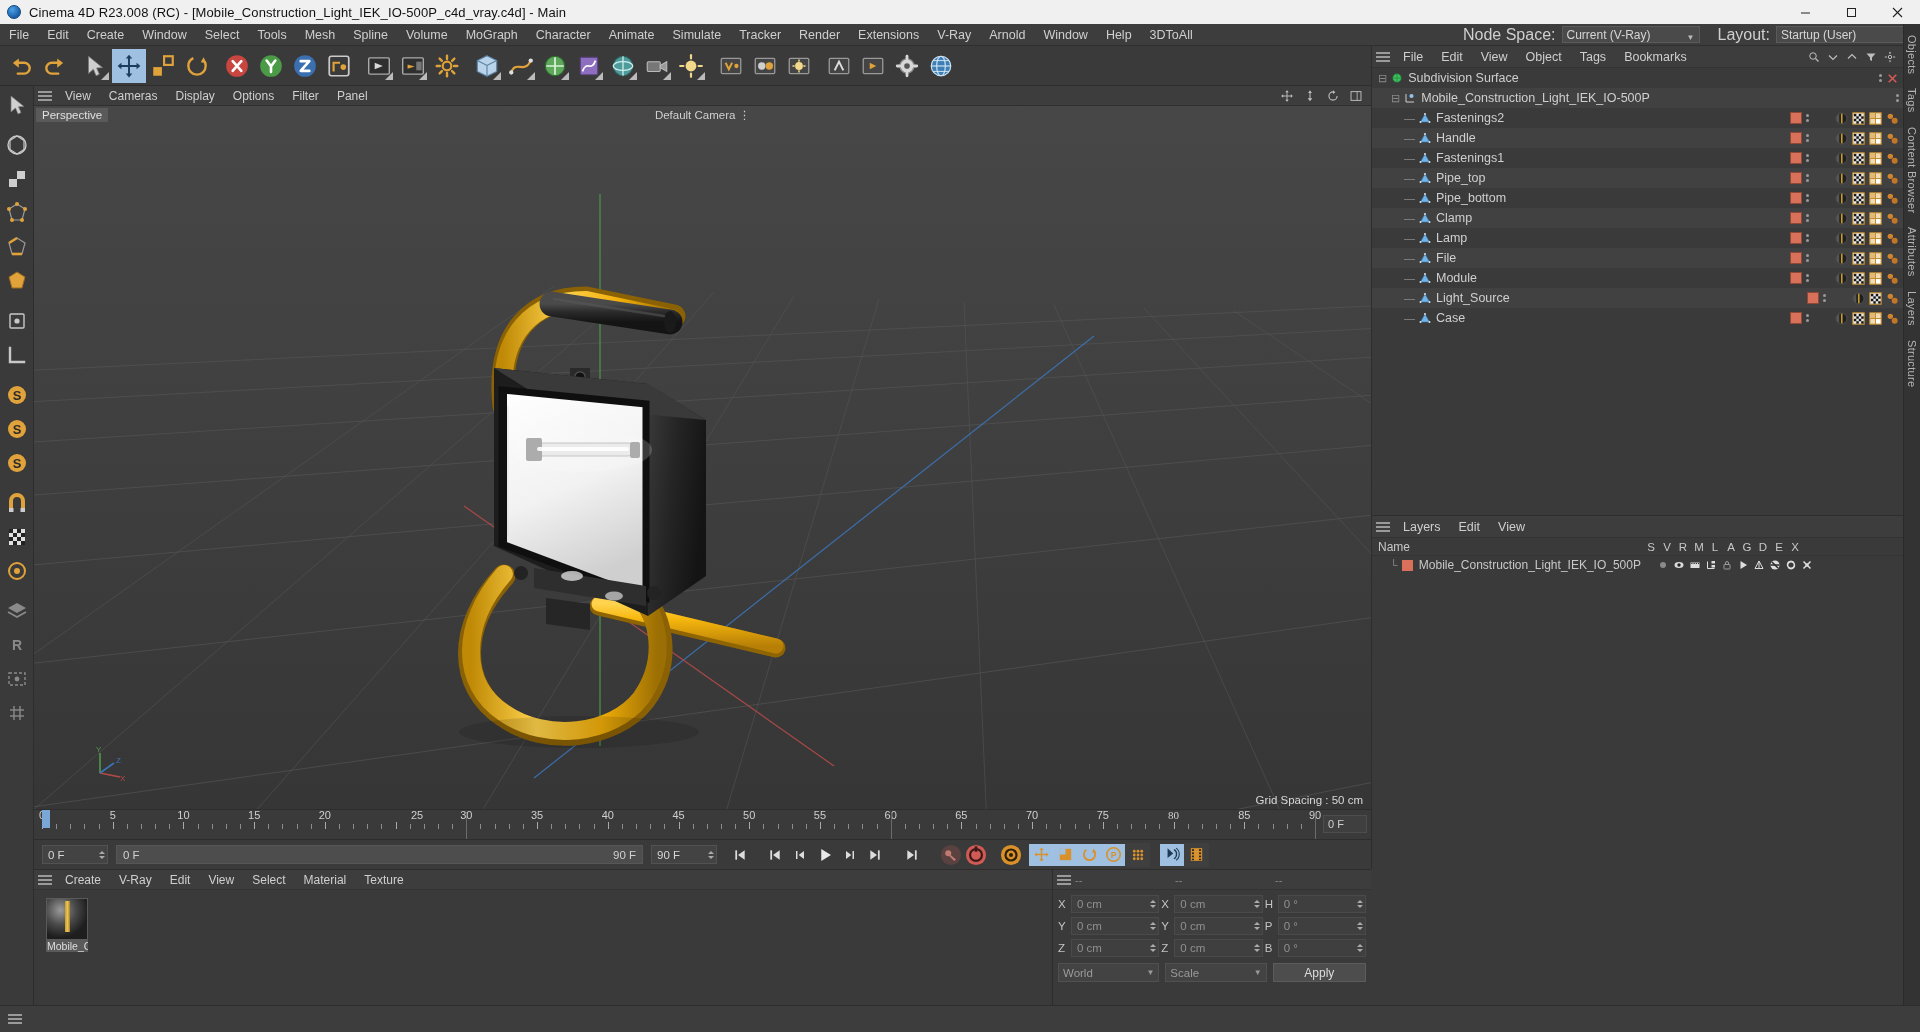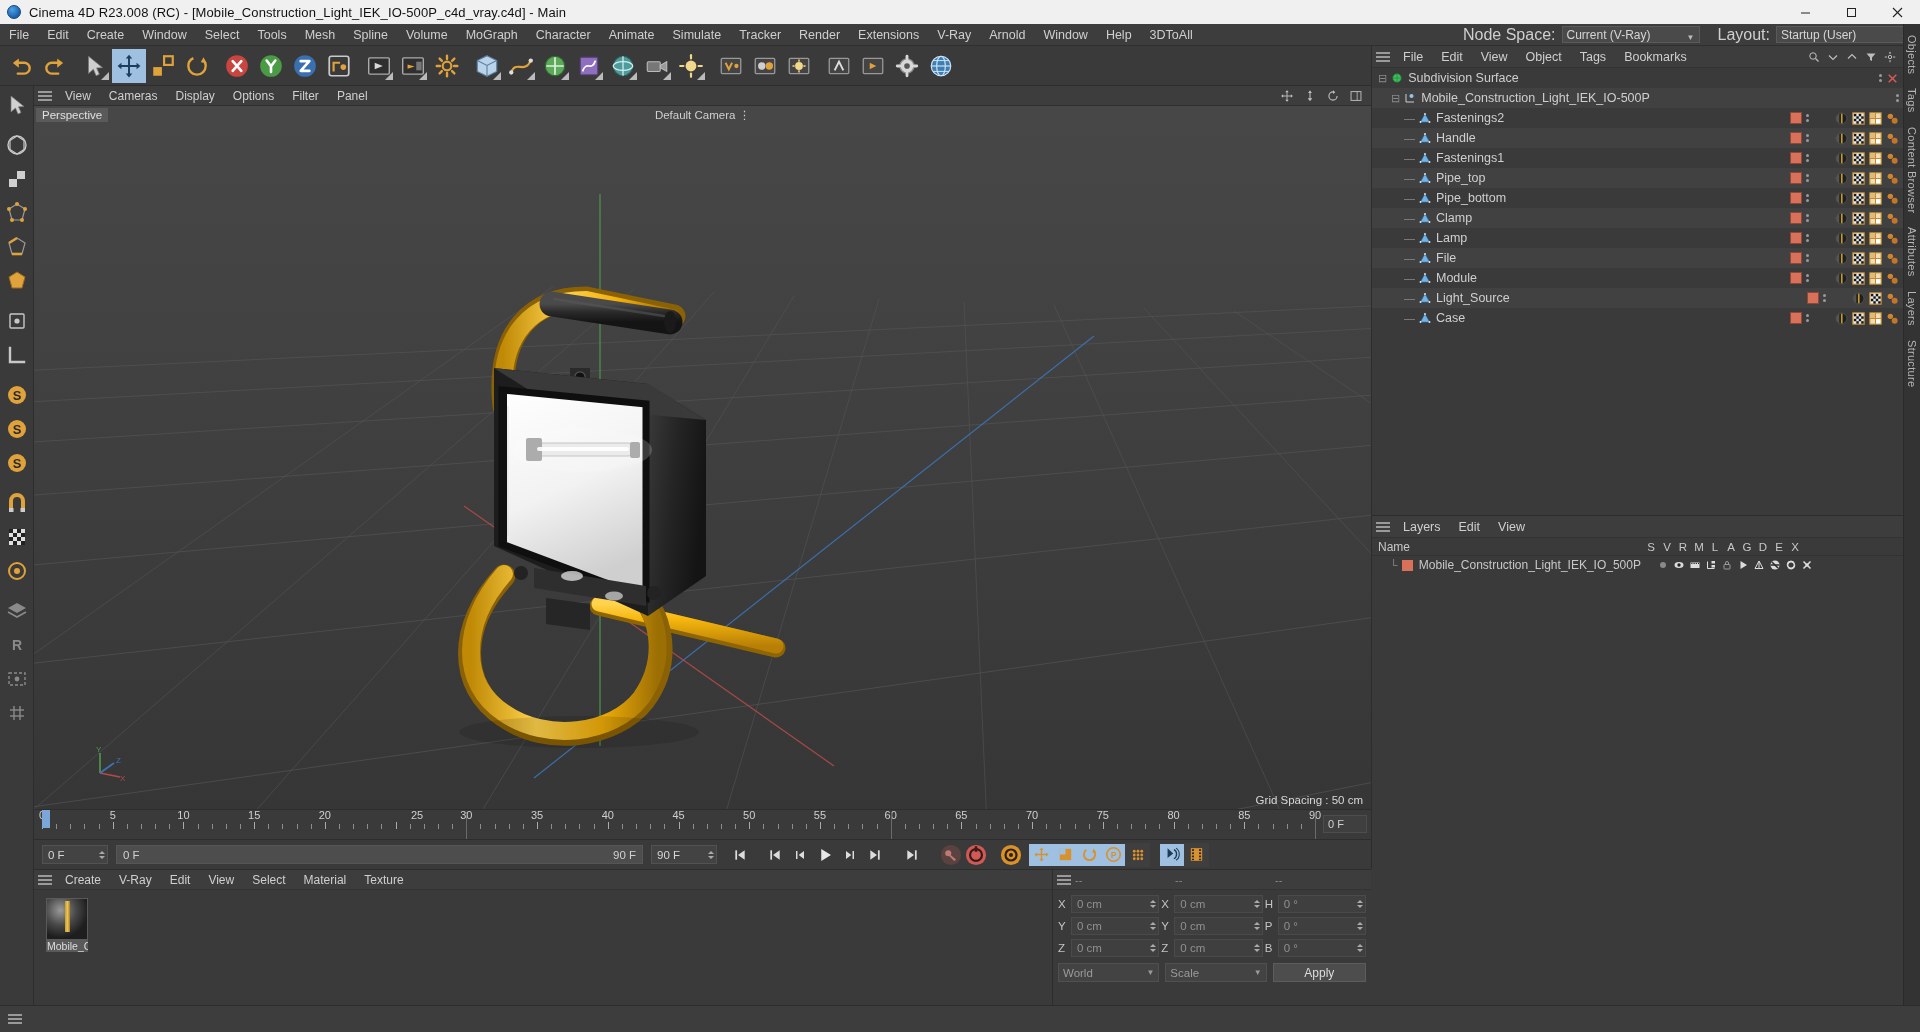--- a/index.html
+++ b/index.html
@@ -957,21 +957,21 @@
         <div class="tl-num" style="left: 495.056px;">35</div>
         <div class="tl-num" style="left: 565.778px;">40</div>
         <div class="tl-num" style="left: 636.5px;">45</div>
         <div class="tl-num" style="left: 707.222px;">50</div>
         <div class="tl-num" style="left: 777.944px;">55</div>
         <div class="tl-num" style="left: 848.667px;">60</div>
         <div style="position: absolute; top: 2px; width: 1px; height: 28px; background: rgb(107, 107, 107); left: 848.667px;"></div>
         <div class="tl-num" style="left: 919.389px;">65</div>
         <div class="tl-num" style="left: 990.111px;">70</div>
         <div class="tl-num" style="left: 1060.83px; text-align: right;">75</div>
-        <div class="tl-num" style="left: 1131.56px;">80</div>
+        <div class="tl-num" style="left: 1131.56px; font-family: Liberation Serif, serif;">80</div>
         <div class="tl-num" style="left: 1202.28px;">85</div>
         <div class="tl-num" style="left: 1273px;">90</div>
         <div style="position: absolute; top: 2px; width: 1px; height: 28px; background: rgb(107, 107, 107); left: 1273px;"></div>
         <div class="tl-playhead" style="left: 0px; width: 8px;"></div>
       </div>
     <div class="tl-right-field">0 F</div>
   </div>
 
   <div class="transport">
     <div class="num-field" style="width:66px;">

